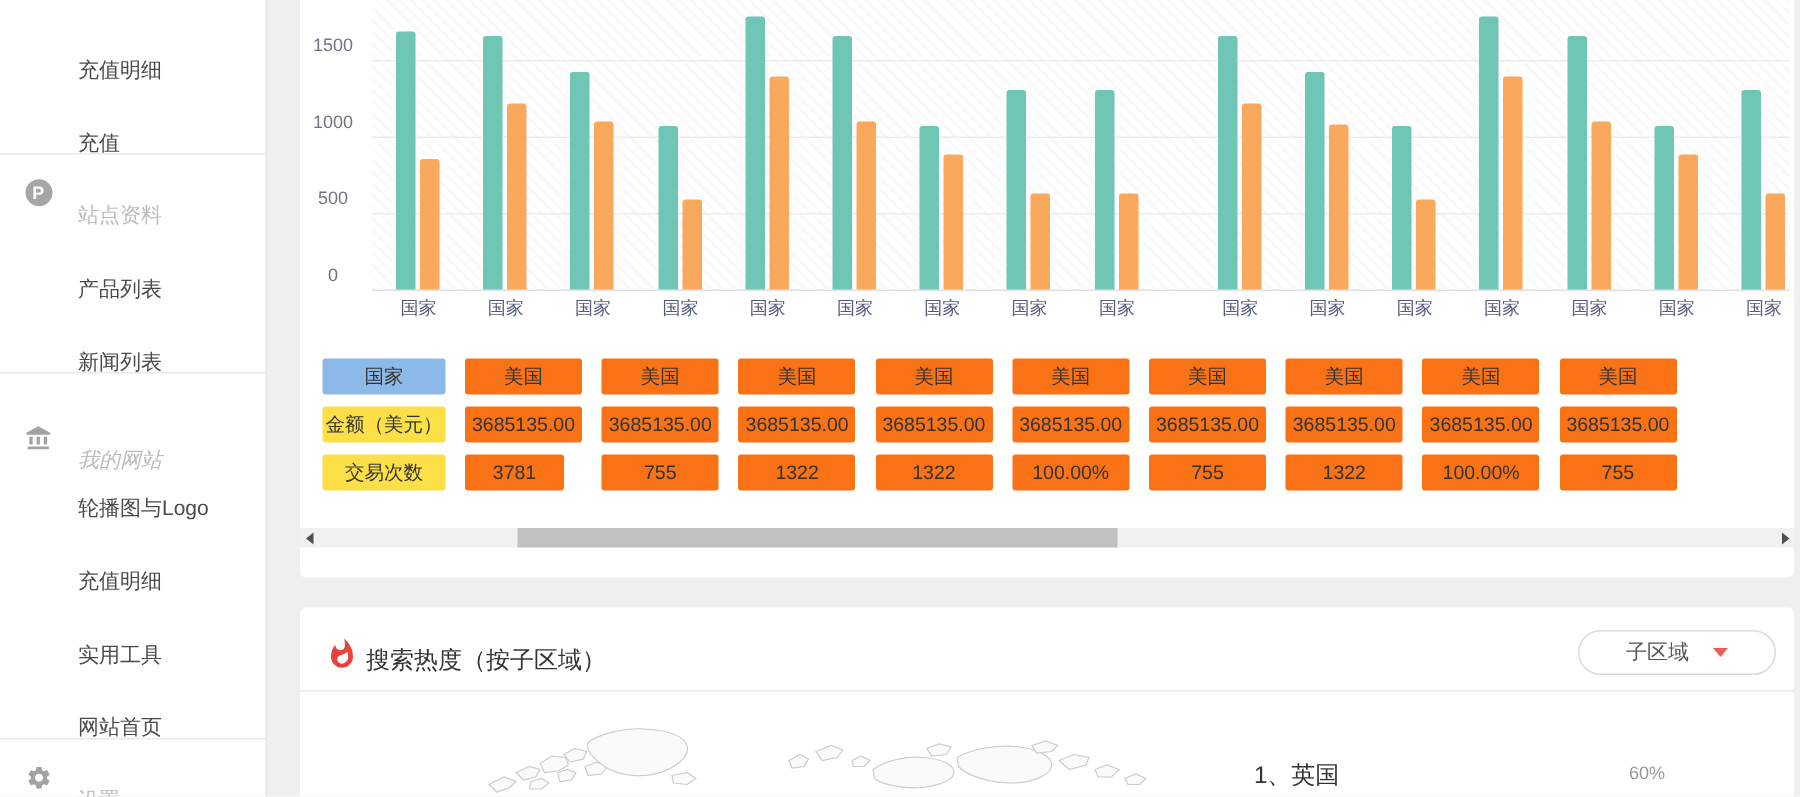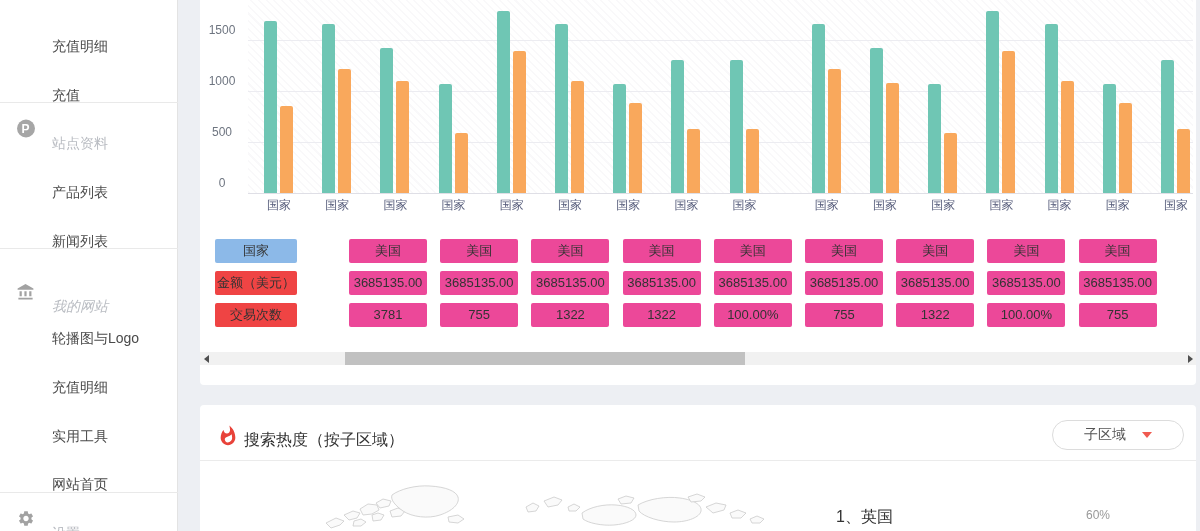--- a/index.html
+++ b/index.html
@@ -20,22 +20,22 @@
     background:repeating-linear-gradient(45deg,rgba(150,140,165,0.055) 0 1.5px,transparent 1.5px 5.5px);}
   .gridline{position:absolute;left:48px;width:945px;height:0;border-top:1px solid #ececf1;}
   .axisline{position:absolute;left:48px;width:945px;height:0;border-top:1px solid #dfdfe6;}
   .ytick{position:absolute;left:4px;width:36px;height:16px;line-height:16px;text-align:center;font-size:12px;color:#6e7580;}
   .bar{position:absolute;width:13px;border-radius:2px 2px 0 0;}
   .xlabel{position:absolute;top:197px;width:44px;height:16px;line-height:16px;text-align:center;font-size:12px;color:#555b7a;}
 
   
   .tcell{position:absolute;height:24px;line-height:24px;text-align:center;font-size:13px;color:#333;border-radius:2px;overflow:hidden;white-space:nowrap;}
   .tc-head0{background:#8cb9e8;}
-  .tc-head{background:#ef4444;}
-  .tc-data{background:#ec4899;margin-left:39px;}
+  .tc-head{background:#fde047;}
+  .tc-data{background:#f97316;}
 
   
   .scroll-track{position:absolute;left:0;top:352px;width:996px;height:13px;background:#f1f1f1;}
   .scroll-thumb{position:absolute;left:145px;top:0;width:400px;height:13px;background:#c1c1c1;cursor:pointer;}
   .scroll-btn{position:absolute;top:0;width:12px;height:13px;display:flex;align-items:center;justify-content:center;cursor:pointer;}
   .arr-left{width:0;height:0;border-top:4px solid transparent;border-bottom:4px solid transparent;border-right:5px solid #505050;}
   .arr-right{width:0;height:0;border-top:4px solid transparent;border-bottom:4px solid transparent;border-left:5px solid #505050;}
 
   
   #card2{position:absolute;left:200px;top:405px;width:996px;height:126px;background:#fff;border-radius:4px 4px 0 0;overflow:hidden;}
@@ -184,21 +184,21 @@
         <div class="tcell tc-data" style="left: 292.4px; top: 271px; width: 78px;">3685135.00</div>
         <div class="tcell tc-data" style="left: 383.6px; top: 271px; width: 78px;">3685135.00</div>
         <div class="tcell tc-data" style="left: 474.8px; top: 271px; width: 78px;">3685135.00</div>
         <div class="tcell tc-data" style="left: 566px; top: 271px; width: 78px;">3685135.00</div>
         <div class="tcell tc-data" style="left: 657.2px; top: 271px; width: 78px;">3685135.00</div>
         <div class="tcell tc-data" style="left: 748.4px; top: 271px; width: 78px;">3685135.00</div>
         <div class="tcell tc-data" style="left: 839.6px; top: 271px; width: 78px;">3685135.00</div>
       </div>
       <div>
         <div class="tcell tc-head" style="left: 15px; top: 303px; width: 82px;">交易次数</div>
-        <div class="tcell tc-data" style="left: 110px; top: 303px; width: 78px;">3781</div>
+        <div class="tcell tc-data" style="left: 110px; top: 303px; width: 66px;">3781</div>
         <div class="tcell tc-data" style="left: 201.2px; top: 303px; width: 78px;">755</div>
         <div class="tcell tc-data" style="left: 292.4px; top: 303px; width: 78px;">1322</div>
         <div class="tcell tc-data" style="left: 383.6px; top: 303px; width: 78px;">1322</div>
         <div class="tcell tc-data" style="left: 474.8px; top: 303px; width: 78px;">100.00%</div>
         <div class="tcell tc-data" style="left: 566px; top: 303px; width: 78px;">755</div>
         <div class="tcell tc-data" style="left: 657.2px; top: 303px; width: 78px;">1322</div>
         <div class="tcell tc-data" style="left: 748.4px; top: 303px; width: 78px;">100.00%</div>
         <div class="tcell tc-data" style="left: 839.6px; top: 303px; width: 78px;">755</div>
       </div>
     </div>

